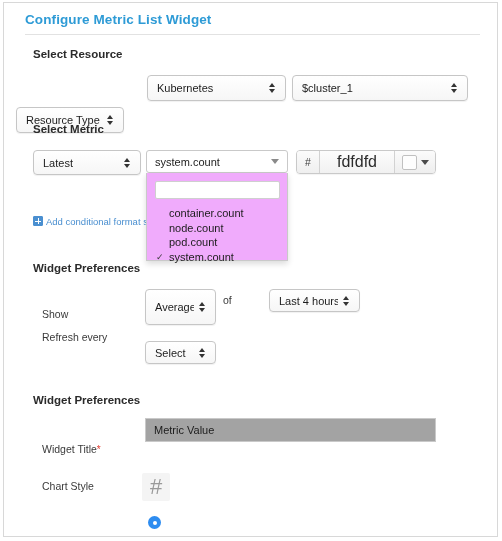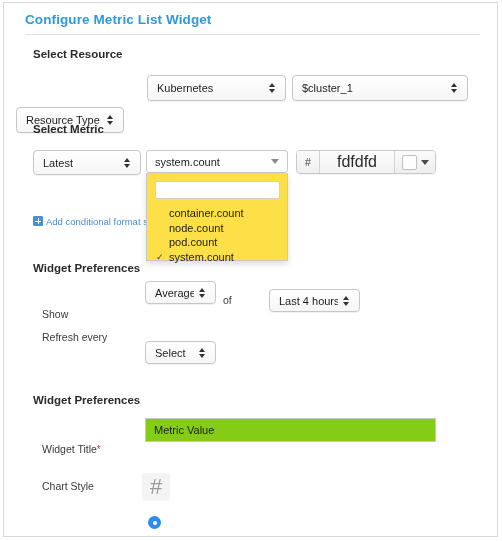--- a/index.html
+++ b/index.html
@@ -131,21 +131,21 @@
     border-left: 4px solid transparent;
     border-right: 4px solid transparent;
     border-top: 5px solid #8a8a8a;
     margin-right: 8px;
   }
 
   
   .dropdown {
     position: absolute;
     box-sizing: border-box;
-    background: #fde047;
+    background: #f0abfc;
     border: 1px solid #c9c9c9;
     border-top: none;
     box-shadow: 0 3px 6px rgba(0,0,0,0.14);
     z-index: 40;
   }
   .dd-search {
     position: absolute;
     left: 8px;
     top: 8px;
     width: 125px;
@@ -260,21 +260,21 @@
     position: absolute;
     background: #ffffff;
   }
   .cond-plus:before { left: 1px; top: 3.5px; width: 6px; height: 1px; }
   .cond-plus:after  { left: 3.5px; top: 1px; width: 1px; height: 6px; }
 
   
   .tinput {
     position: absolute;
     box-sizing: border-box;
-    background: #84cc16;
+    background: #a3a3a3;
     border: 1px solid #c9c9c9;
     font-size: 11px;
     color: #1c1c1c;
     display: flex;
     align-items: center;
     padding-left: 8px;
   }
 
   
   .style-icon {
@@ -388,21 +388,21 @@
       <div class="color-pick">
         <span class="swatch" style="background: rgb(253, 253, 253);"></span>
         <span class="swatch-caret"></span>
       </div>
     </div>
 
     <div class="section-head" style="left:29px; top:259px;">Widget Preferences</div>
 
     <div class="field-label" style="left:38px; top:289px;margin-top:16px;">Show</div>
 
-    <div class="nselect" style="left:141px; top:278px; width:71px; height:23px;">
+    <div class="nselect" style="left:141px; top:286px; width:71px; height:36px;">
       <span class="val">Average</span>
       <span class="updown">
           <i class="tri up"></i>
           <i class="tri down"></i>
         </span>
     </div>
 
     <div class="inline-text" style="left:219px; top:291px;">of</div>
 
     <div class="nselect" style="left:265px; top:286px; width:91px; height:23px;">

